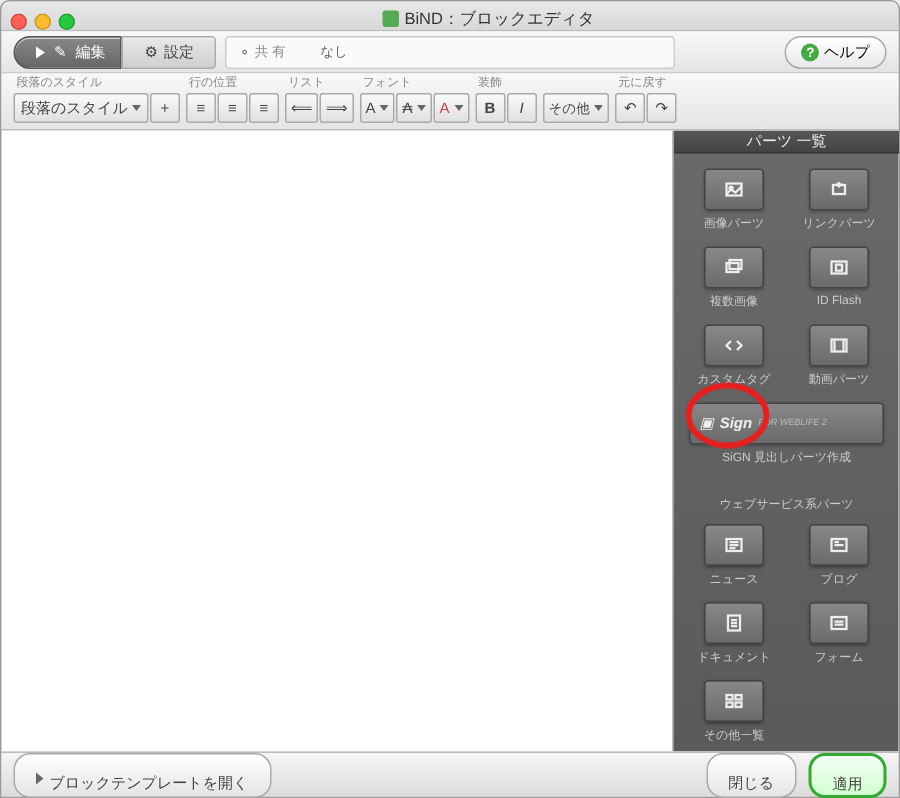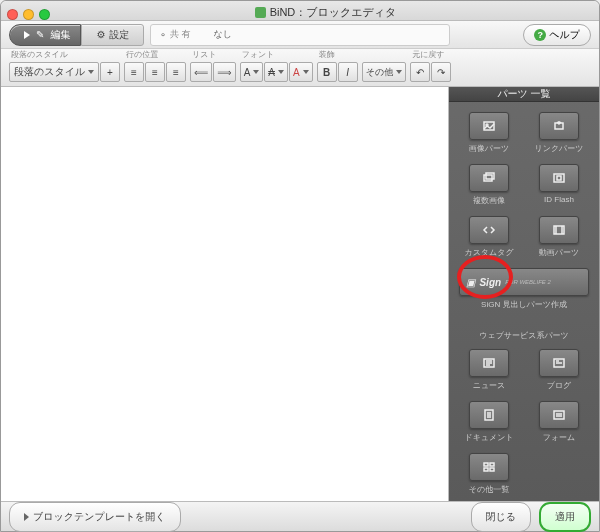--- a/index.html
+++ b/index.html
@@ -36,21 +36,21 @@
 .phdr{height:24px;background:linear-gradient(#555,#444);border-bottom:1px solid #333;display:flex;align-items:center;justify-content:center;font-size:10px;color:#eee}
 .pgrid{display:grid;grid-template-columns:1fr 1fr;gap:6px;padding:8px}
 .part{display:flex;flex-direction:column;align-items:center;gap:3px;cursor:pointer;padding:2px}
 .part .ico{width:40px;height:28px;background:linear-gradient(#888,#6a6a6a);border:1px solid #444;border-radius:3px;display:flex;align-items:center;justify-content:center;color:#eee;font-size:11px;box-shadow:0 1px 2px rgba(0,0,0,.3)}
 .part .plbl{font-size:8px;color:#ccc;text-align:center;white-space:nowrap}
 .wide{grid-column:1/3}
 .wide .ico{width:100%;justify-content:flex-start;padding:0 6px;gap:4px}
 .sect{grid-column:1/3;text-align:center;font-size:8px;color:#ccc;margin-top:12px}
 .ftr{height:30px;background:linear-gradient(#f4f4f4,#dcdcdc);border-top:1px solid #bbb;display:flex;align-items:center;padding:0 8px;gap:8px}
 .ftr .spacer{flex:1}
-.pill{height:30px;border-radius:11px;background:linear-gradient(#fff,#e4e4e4);border:1px solid #aaa;font-size:10px;padding:0 14px;display:flex;align-items:center;gap:4px;cursor:pointer;color:#444}
+.pill{height:30px;border-radius:11px;background:linear-gradient(#fff,#e4e4e4);border:1px solid #aaa;font-size:10px;padding:12px 14px;display:flex;gap:4px;cursor:pointer;color:#444}
 .pill.apply{border:2px solid #3a3;background:linear-gradient(#f4fff4,#d0ffd0)}
 .pill .tri{width:0;height:0;border-top:4px solid transparent;border-bottom:4px solid transparent;border-left:5px solid #666}
 .cars{width:0;height:0;border-left:3px solid transparent;border-right:3px solid transparent;border-top:4px solid #666;margin-left:3px}
 svg.icon{width:14px;height:14px;stroke:#eee;fill:none;stroke-width:1.5}
 .marker{position:absolute;left:456px;top:254px;width:56px;height:44px;border:4px solid #e62020;border-radius:50%;pointer-events:none;z-index:50}
 </style>
 </head>
 <body>
 
 <div class="win">

